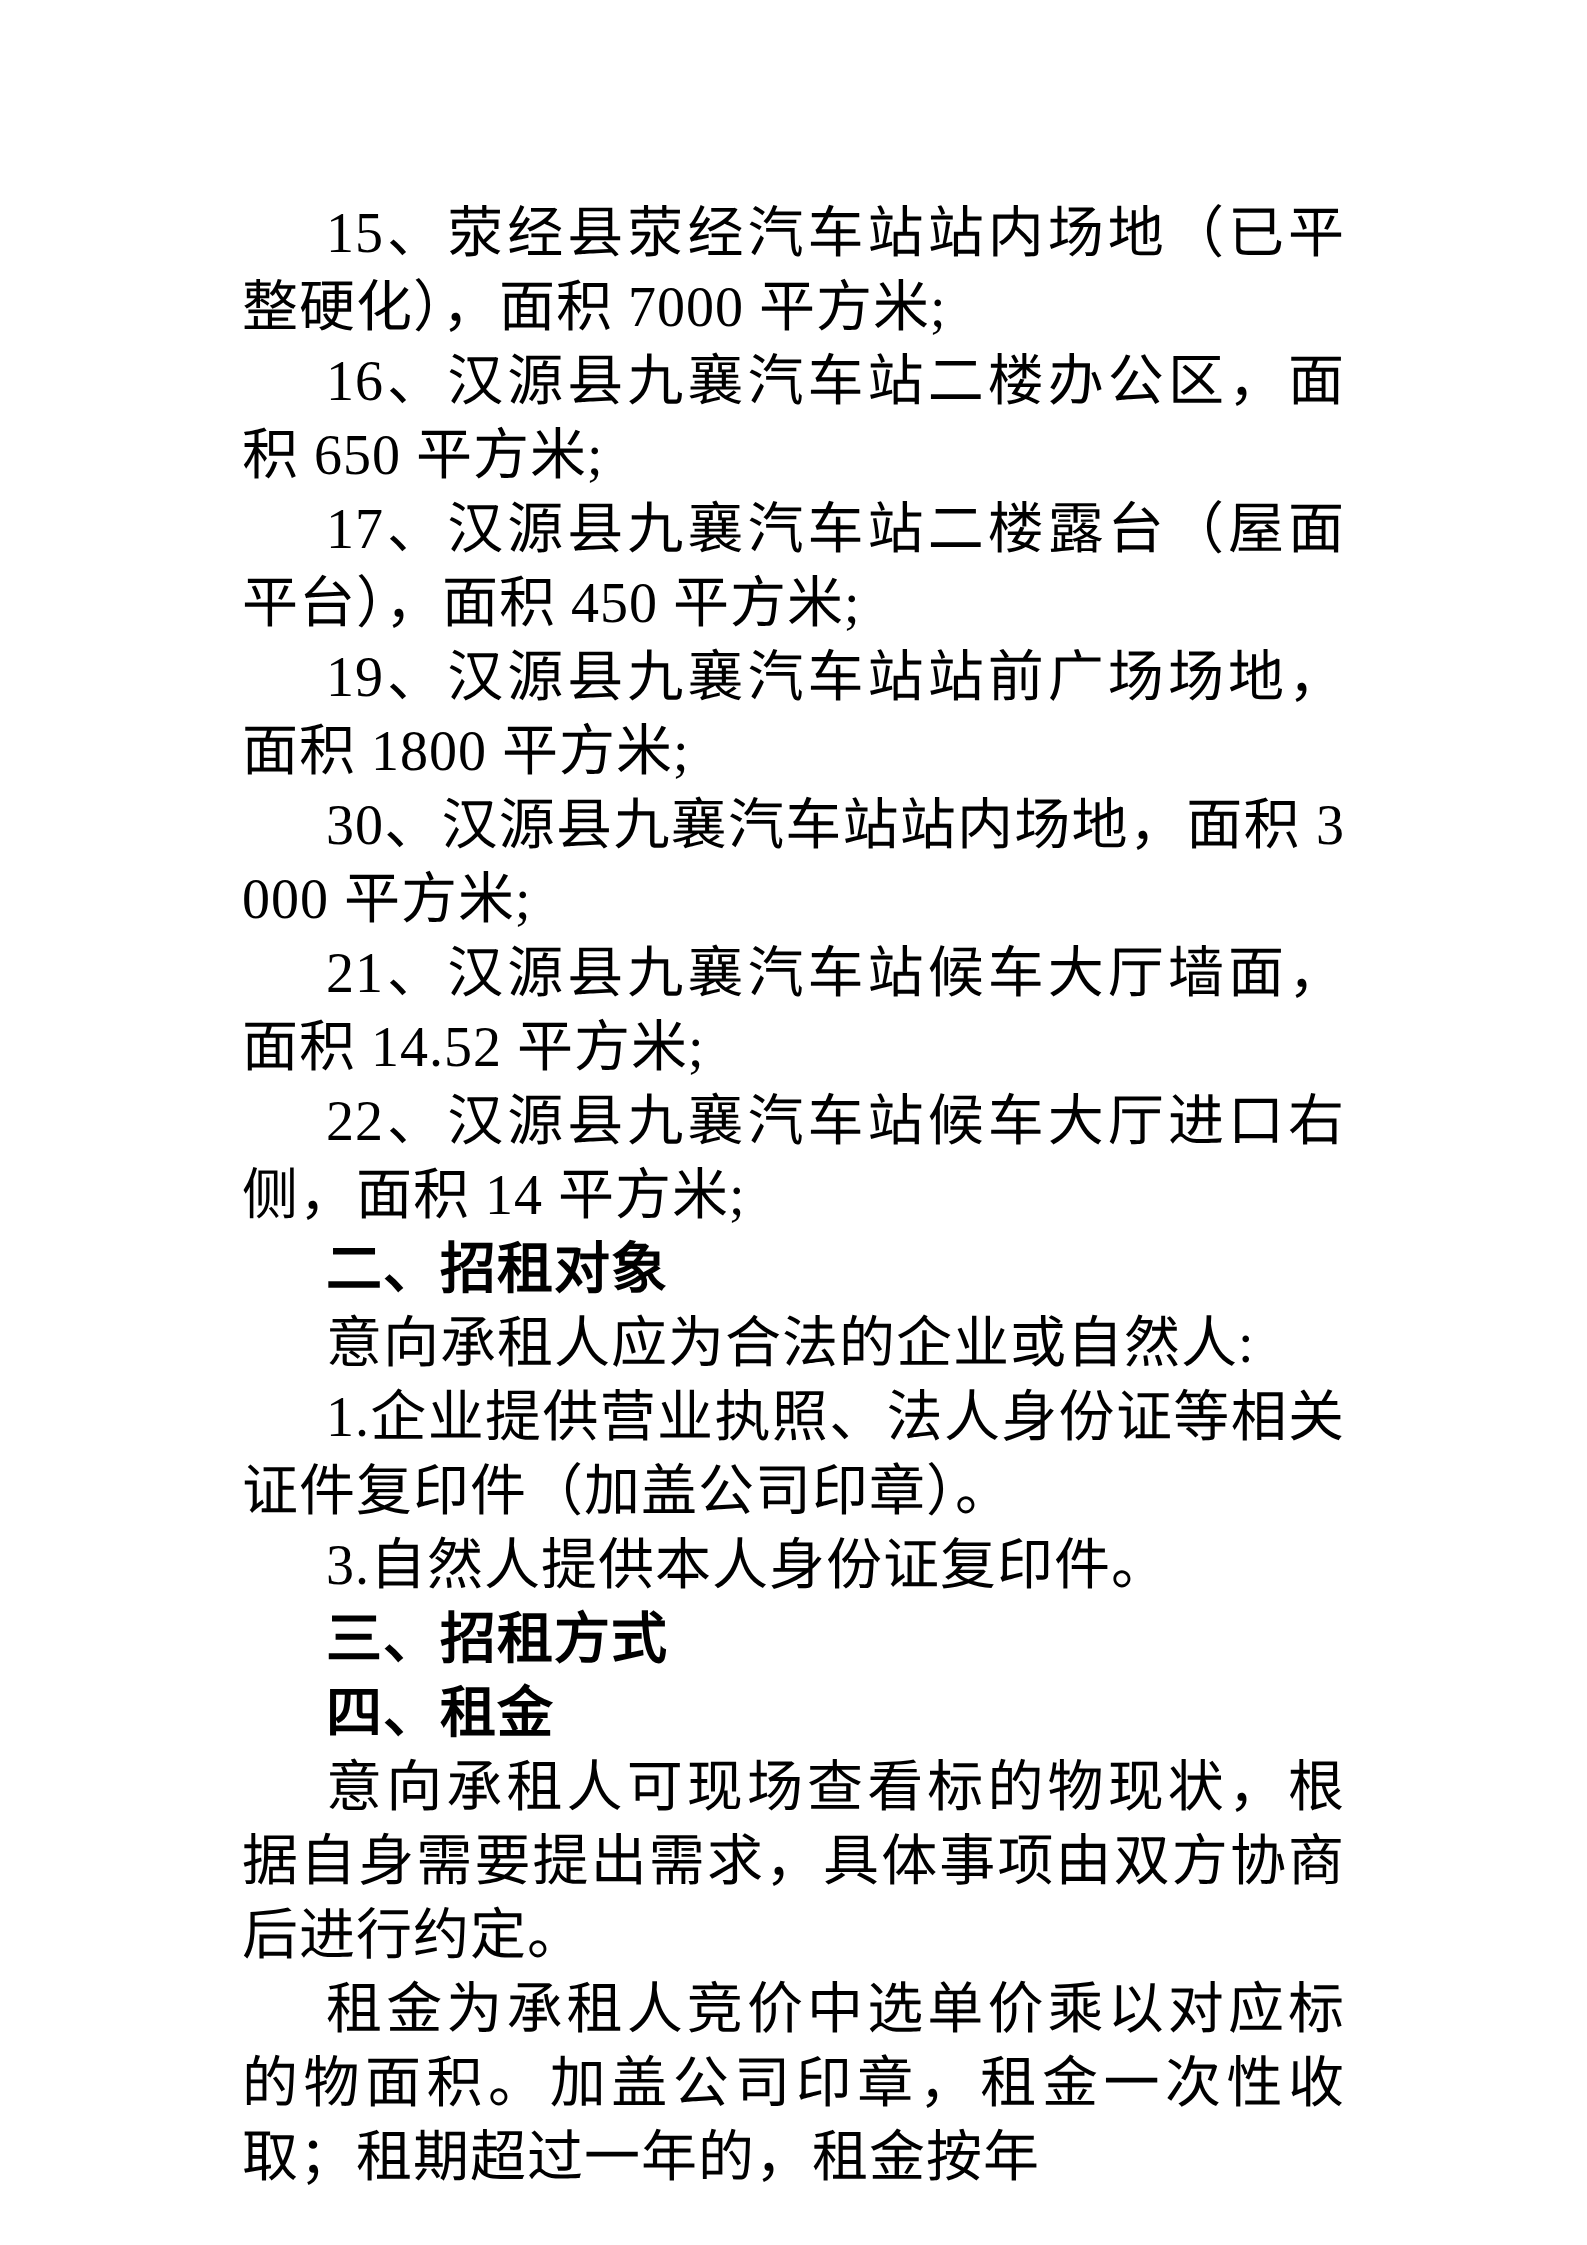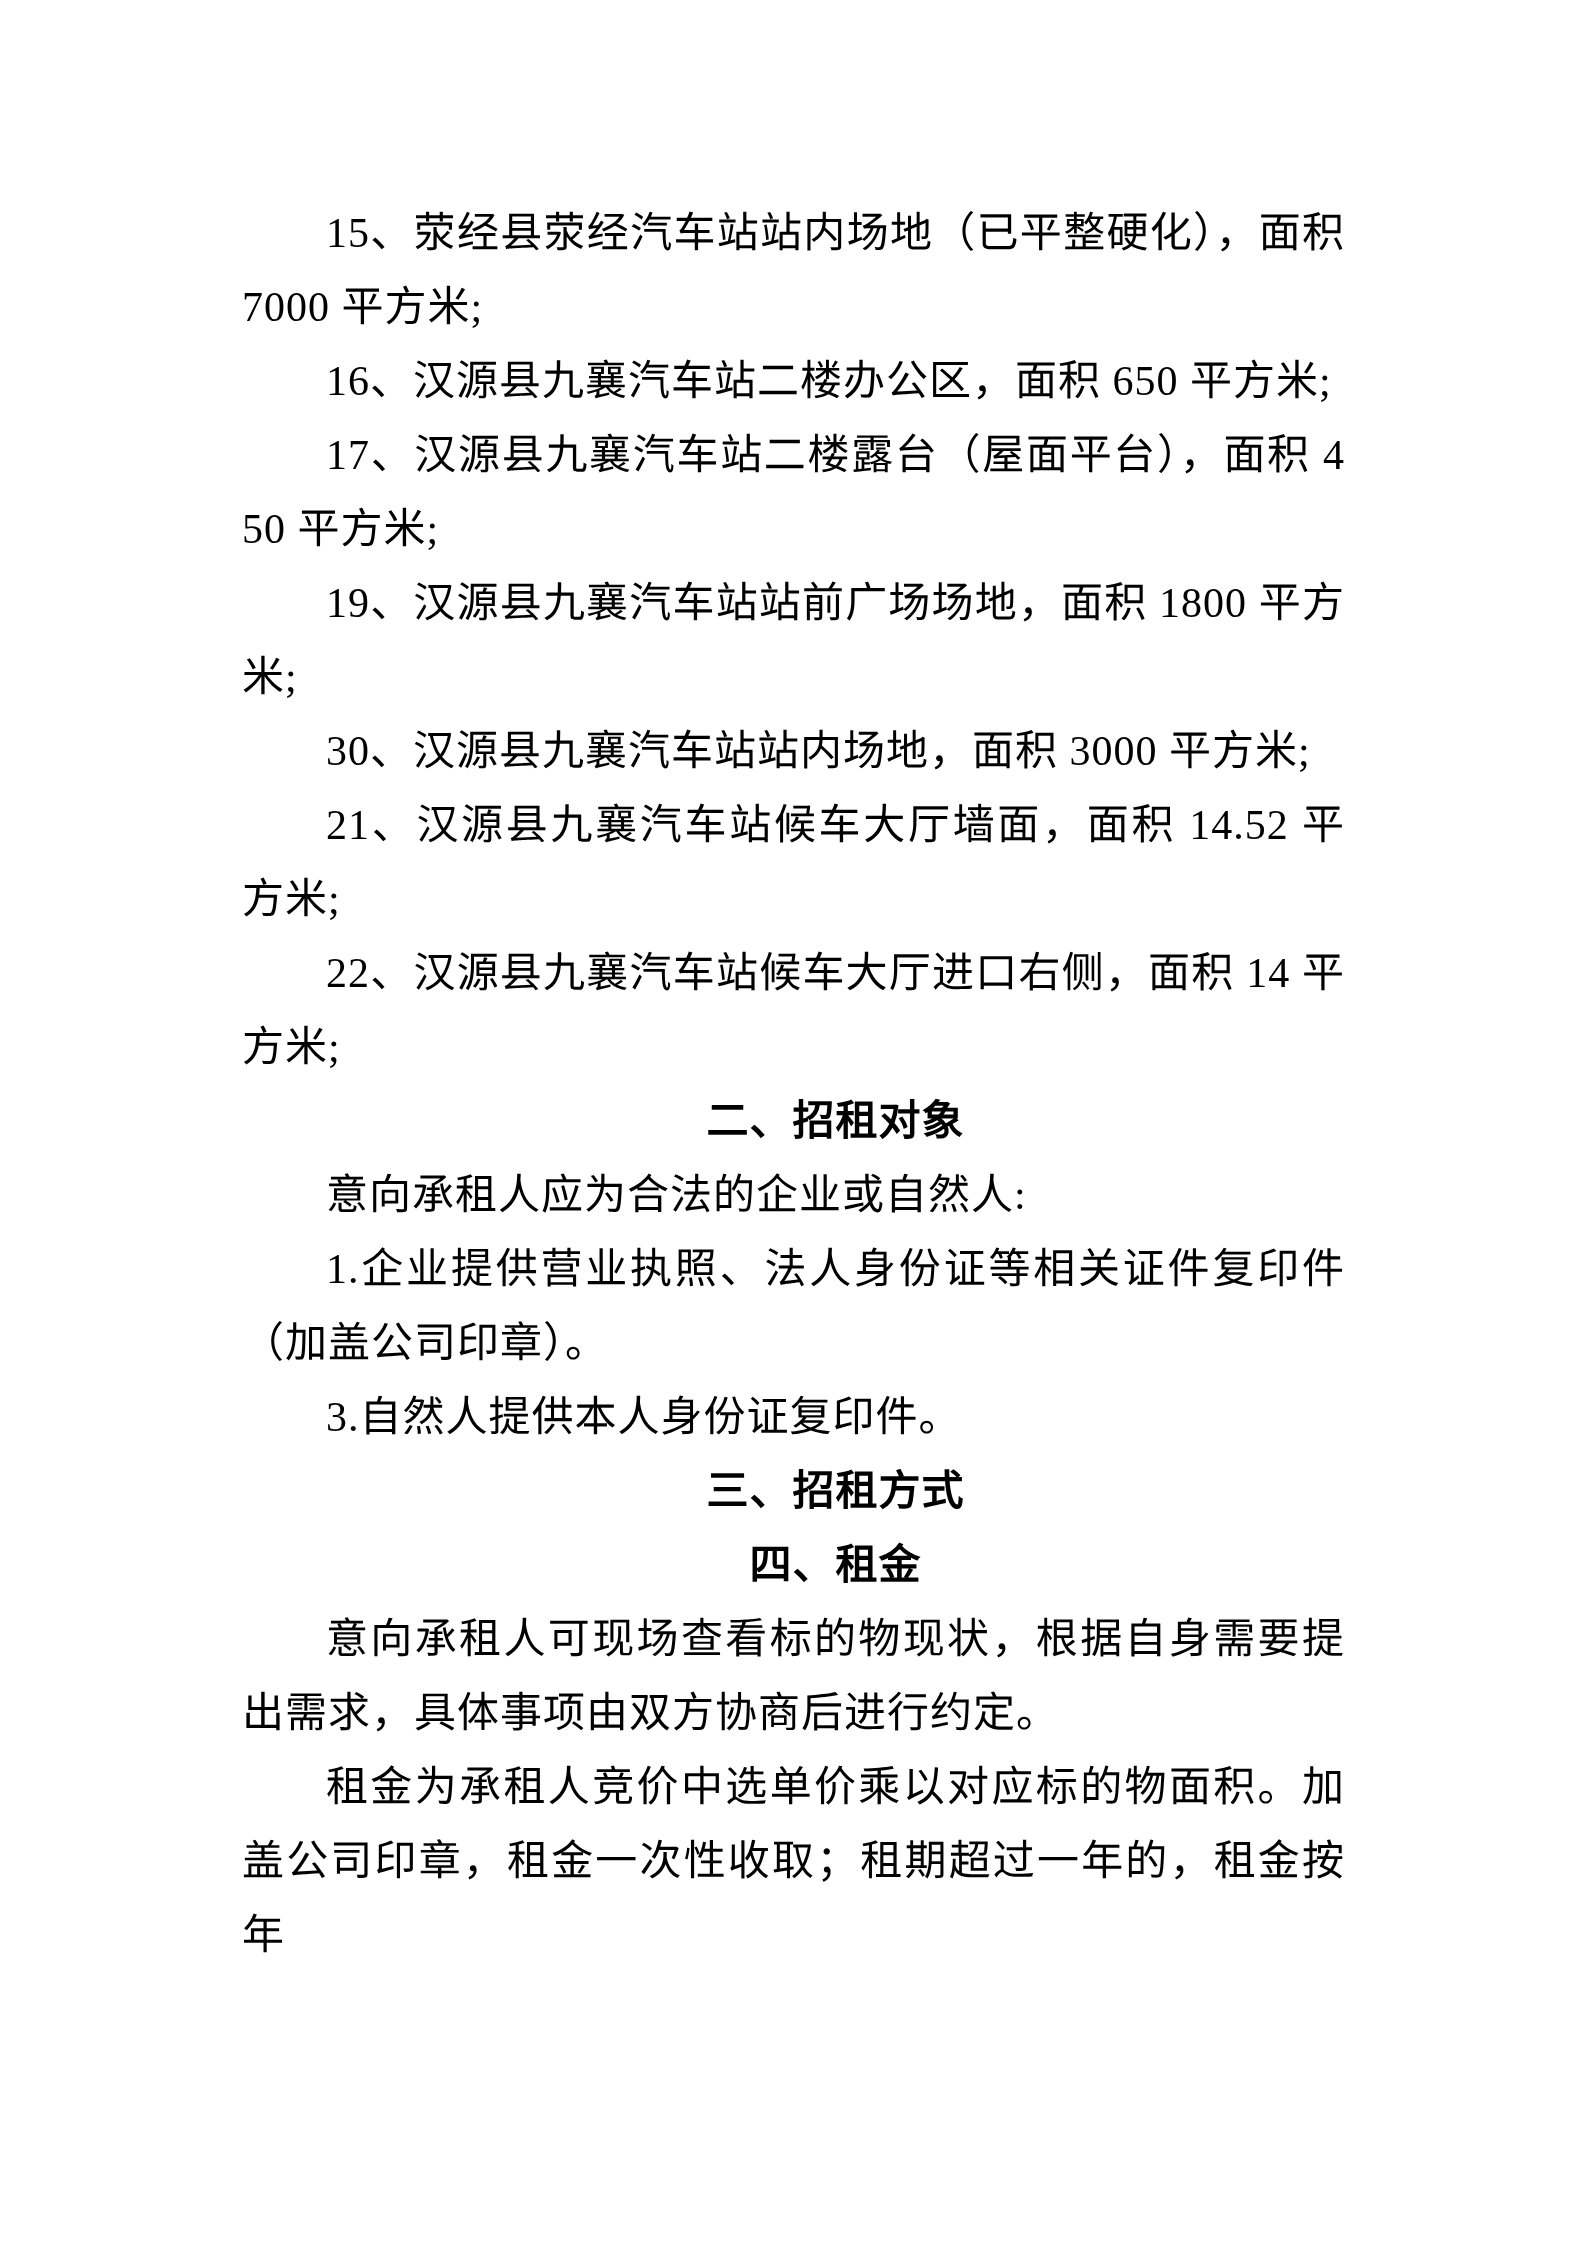--- a/index.html
+++ b/index.html
@@ -17,33 +17,33 @@
     color: #000000;
   }
   .content {
     position: absolute;
     left: 242px;
     top: 196px;
     width: 1103px;
   }
   .para {
     margin: 0;
-    font-size: 42px;
+    font-size: 56px;
     line-height: 74px;
     letter-spacing: 1px;
     text-align: justify;
     text-justify: inter-ideograph;
     text-indent: 84px;
     word-break: break-all;
     color: #000000;
   }
   .heading {
     font-family: "Liberation Sans", "DejaVu Sans", sans-serif;
     font-weight: 700;
-    text-align: center;
+    text-align: left;
   }
 </style>
 </head>
 <body>
 
 <div class="page">
   <div class="content">
     <p class="para">15、荥经县荥经汽车站站内场地（已平整硬化），面积 7000 平方米;</p>
     <p class="para">16、汉源县九襄汽车站二楼办公区，面积 650 平方米;</p>
     <p class="para">17、汉源县九襄汽车站二楼露台（屋面平台），面积 450 平方米;</p>

